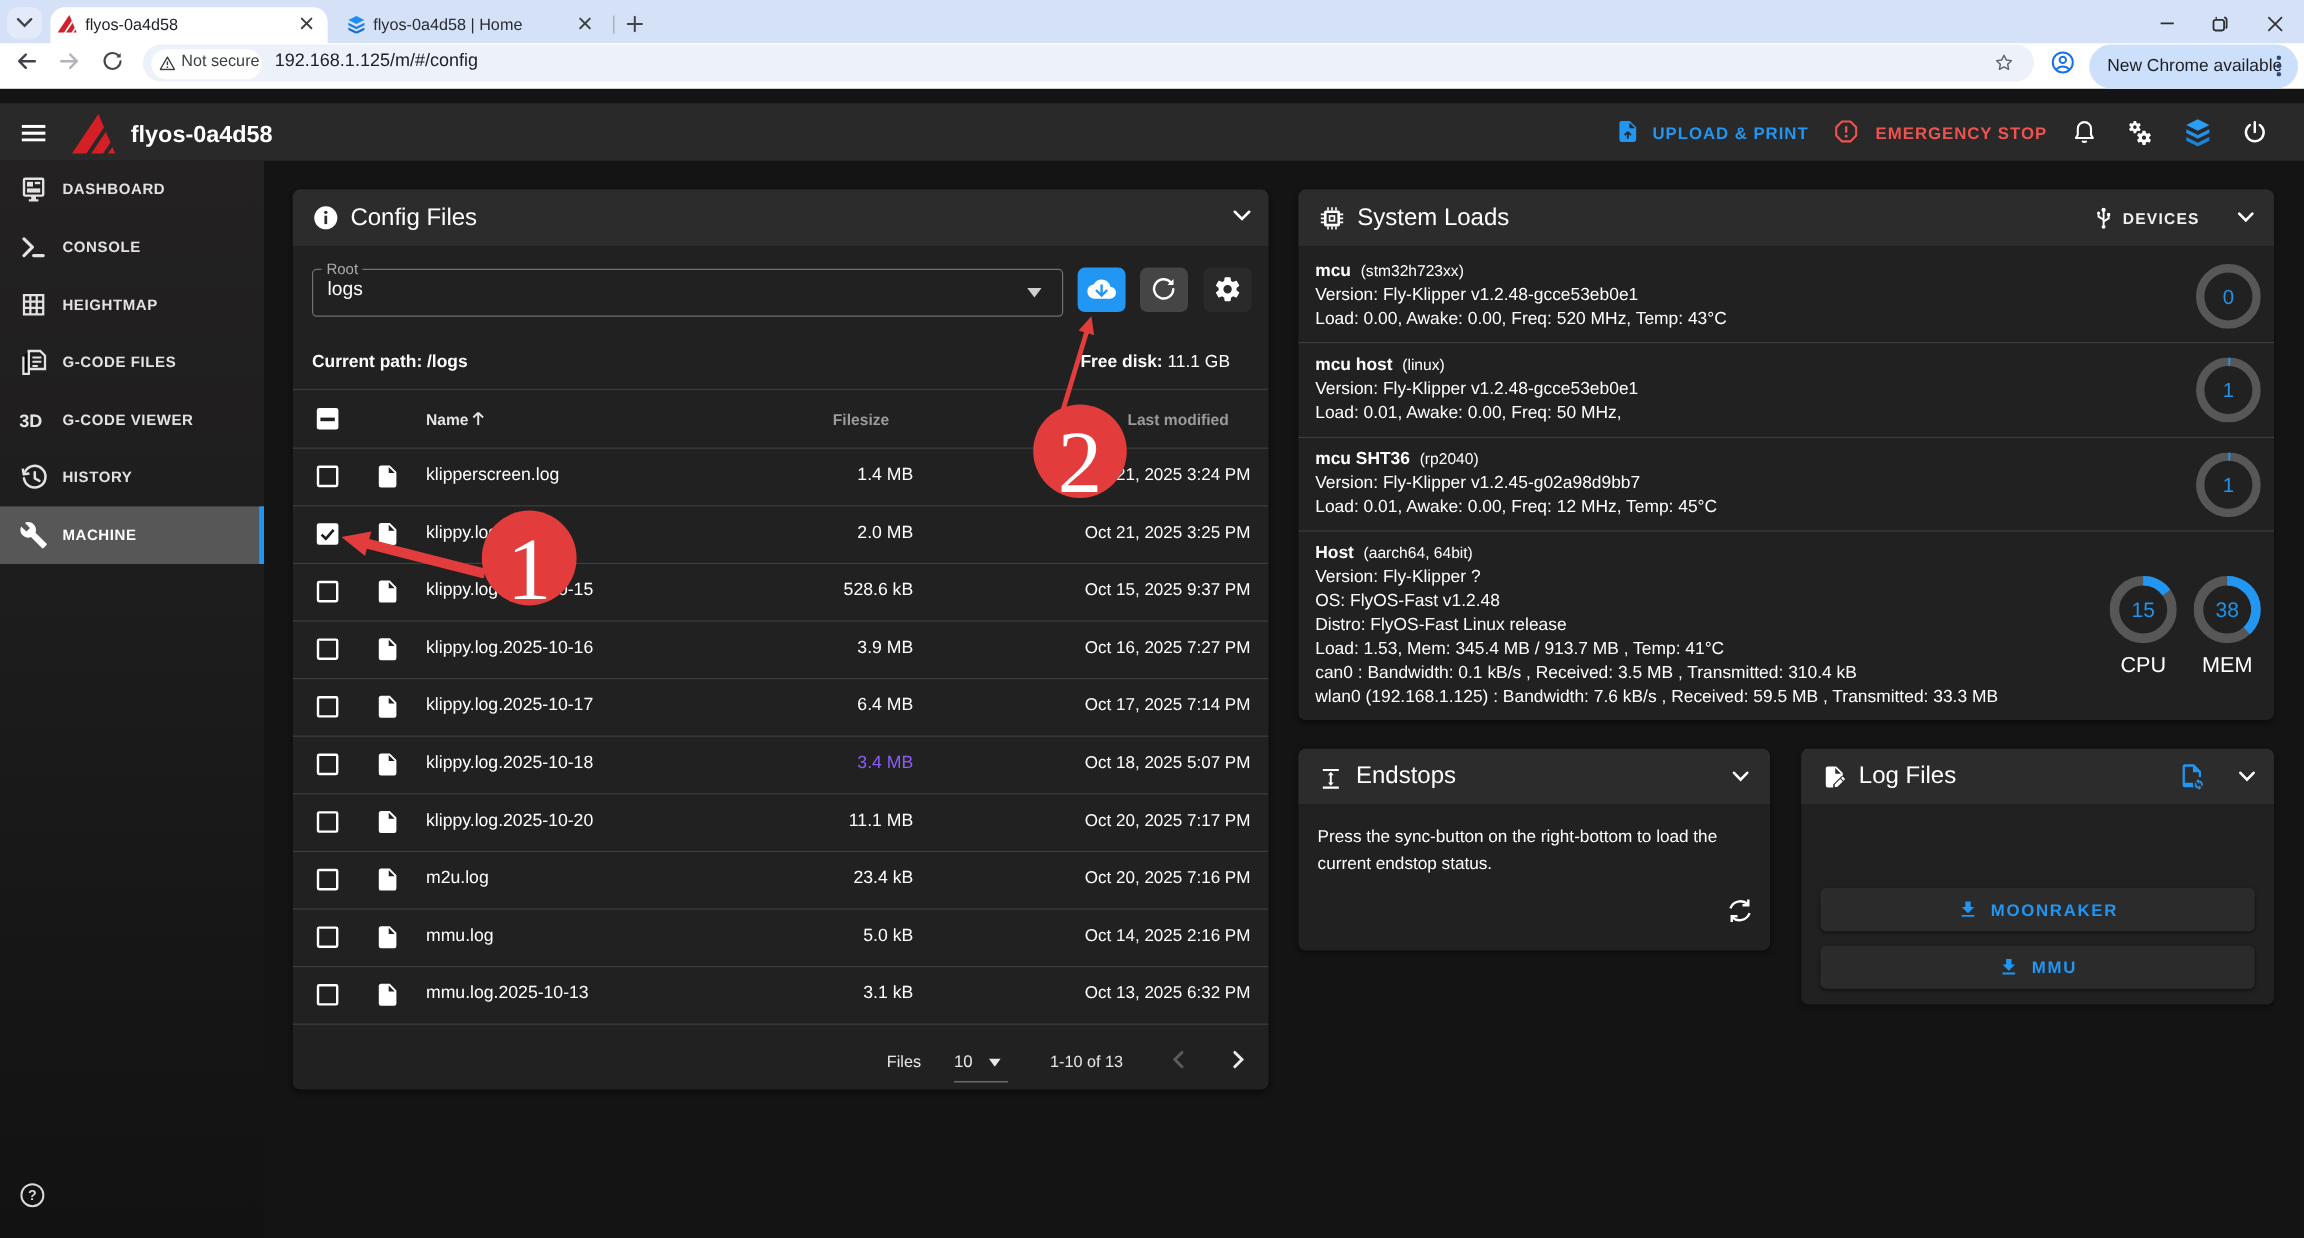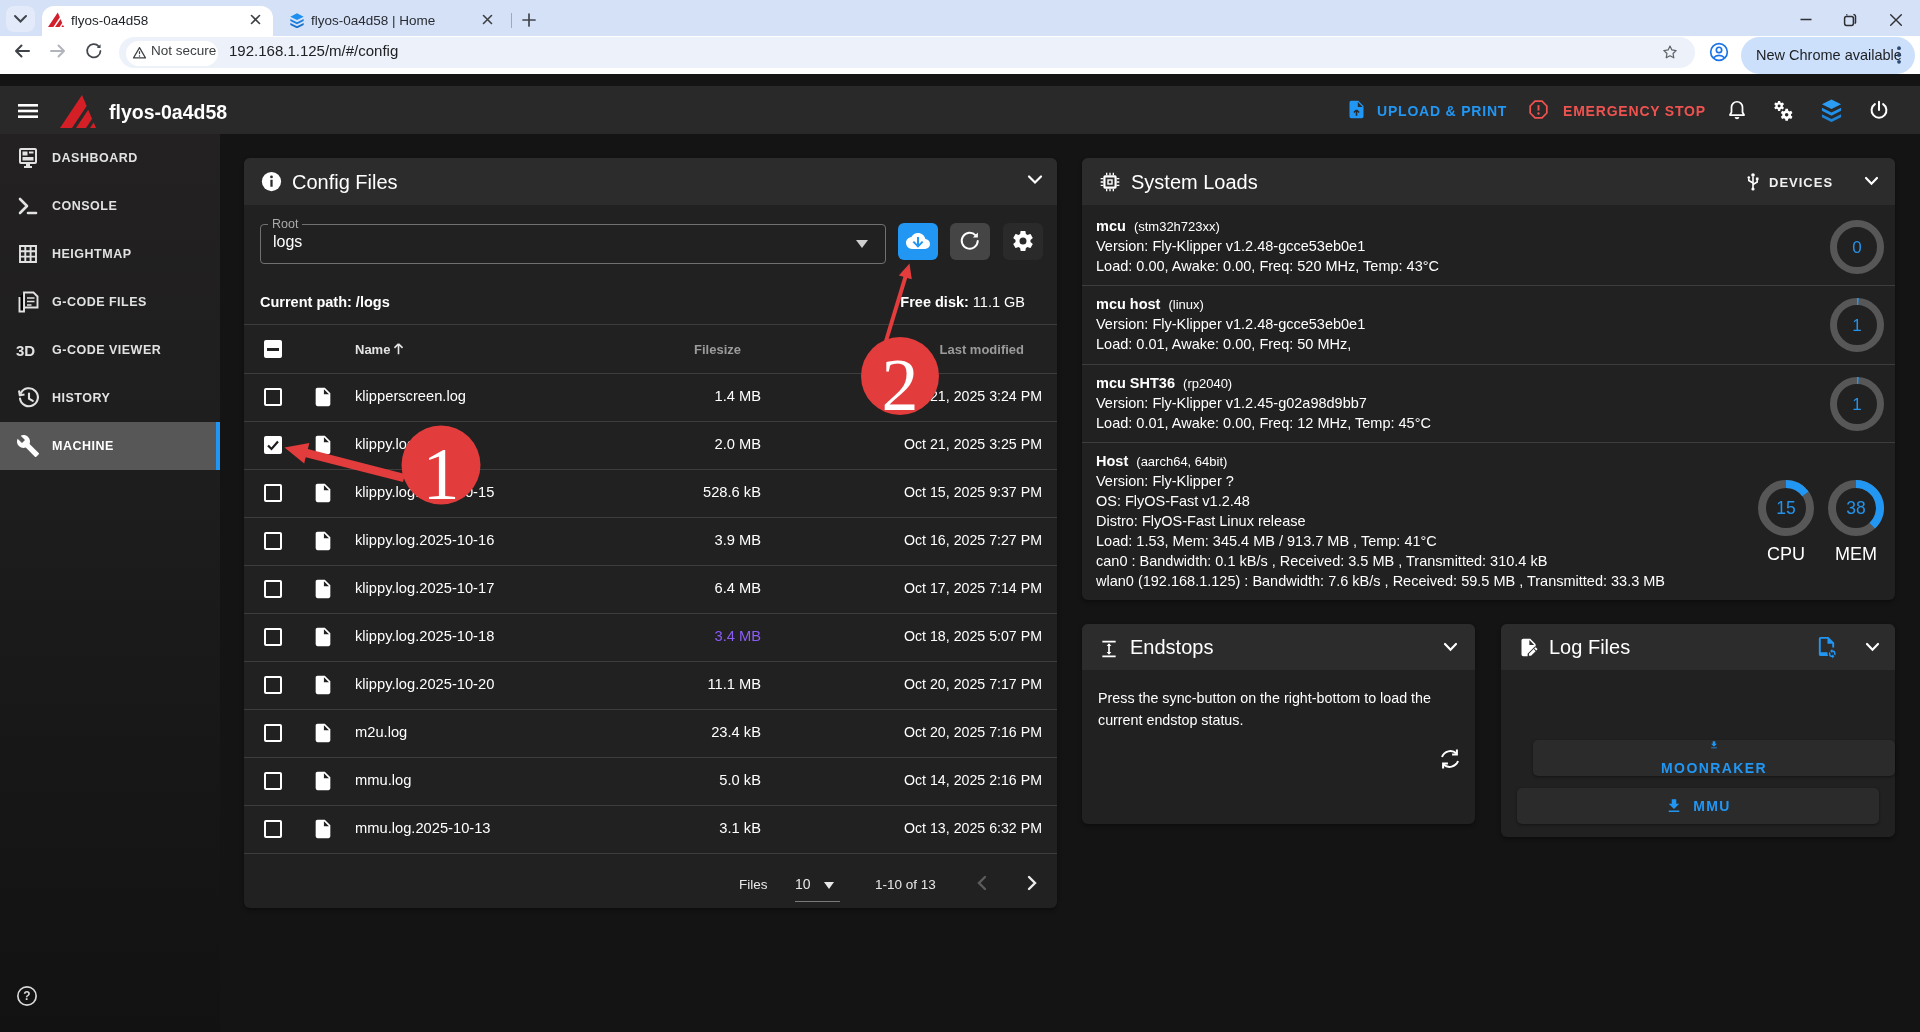--- a/index.html
+++ b/index.html
@@ -438,21 +438,21 @@
     <text x="28" y="34" text-anchor="middle" font-size="17.5" fill="#2492e8" font-family="Liberation Sans">15</text>
   </svg>
   <svg class="abs" style="left:746px; top:322px;" width="56" height="56" viewBox="0 0 56 56">
     <circle cx="28" cy="28" r="24" fill="none" stroke="#575757" stroke-width="8"></circle>
     <path d="M28 4 A24 24 0 0 1 44.3 45.6" fill="none" stroke="#2196f3" stroke-width="8"></path>
     <text x="28" y="34" text-anchor="middle" font-size="17.5" fill="#2492e8" font-family="Liberation Sans">38</text>
   </svg>
   <div class="abs" style="left:676px; top:386px; width:56px; text-align:center; font-size:18px; font-weight:500; color:#fff;">CPU</div>
   <div class="abs" style="left:746px; top:386px; width:56px; text-align:center; font-size:18px; font-weight:500; color:#fff;">MEM</div>
 </div>
-<div class="card" id="card-endstops" style="left:1082px; top:624px; width:393px; height:200px;">
+<div class="card" id="card-endstops" style="left:1082px; top:624px; width:393px; height:168px;">
   <div class="card-h" style="height:46px;">
     <svg class="abs" style="left:17px; top:15px;" width="20" height="20" viewBox="0 0 24 24">
       <path d="M4 3.2 H20 M4 20.8 H20" stroke="#fff" stroke-width="2.2"></path>
       <path d="M12 6 V18" stroke="#fff" stroke-width="2"></path>
       <path d="M12 5 L9.2 8.4 H14.8 Z" fill="#fff"></path>
       <path d="M12 19 L9.2 15.6 H14.8 Z" fill="#fff"></path>
     </svg>
     <div class="card-title" style="left:48px;">Endstops</div>
     <svg class="abs" style="left:361px; top:18px;" width="15" height="11" viewBox="0 0 15 11">
       <path d="M2 2 L7.5 7.7 L13 2" fill="none" stroke="#fff" stroke-width="2.2" stroke-linecap="round"></path>
@@ -473,21 +473,21 @@
       <path fill="#fff" d="M21.9,13.4 L20.6,12.1 C20.3,11.8 19.8,11.8 19.5,12.1 L18.5,13.1 L20.9,15.5 L21.9,14.5 C22.2,14.2 22.2,13.7 21.9,13.4 Z M12.5,19.1 V21.5 H14.9 L20.2,16.2 L17.8,13.8 Z"></path>
     </svg>
     <div class="card-title" style="left:48px;">Log Files</div>
     <svg class="abs" style="left:314px; top:11px;" width="23" height="24" viewBox="0 0 24 25">
       <path fill="#2196f3" d="M6,2C4.89,2 4,2.9 4,4V20C4,21.11 4.89,22 6,22H13.81C13.28,21.09 13,20.05 13,19C13,18.67 13.03,18.33 13.08,18H6V4H13V9H18V13.08C18.33,13.03 18.67,13 19,13C19.34,13 19.67,13.03 20,13.08V8L14,2M18,14.5V16A3.5,3.5 0 0,1 21.5,19.5C21.5,20.15 21.32,20.76 21,21.29L19.91,20.2C19.97,19.98 20,19.76 20,19.5A2,2 0 0,0 18,17.5V19L15.75,16.75L18,14.5M18,24.5V23A3.5,3.5 0 0,1 14.5,19.5C14.5,18.85 14.68,18.24 15,17.71L16.09,18.8C16.03,19.02 16,19.24 16,19.5A2,2 0 0,0 18,21.5V20L20.25,22.25L18,24.5Z"></path>
     </svg>
     <svg class="abs" style="left:364px; top:18px;" width="15" height="11" viewBox="0 0 15 11">
       <path d="M2 2 L7.5 7.7 L13 2" fill="none" stroke="#fff" stroke-width="2.2" stroke-linecap="round"></path>
     </svg>
   </div>
-  <div class="logbtn abs" style="left:32px; top:116px;flex-direction:column;">
+  <div class="logbtn abs" style="left:16px; top:116px;">
       <svg width="18" height="18" viewBox="0 0 24 24">
         <path fill="#2196f3" d="M5 20 H19 V18 H5 Z M19 9 H15 V3 H9 V9 H5 L12 16 Z"></path>
       </svg>
       <span>MOONRAKER</span>
     </div>
   <div class="logbtn abs" style="left:16px; top:164px;">
       <svg width="18" height="18" viewBox="0 0 24 24">
         <path fill="#2196f3" d="M5 20 H19 V18 H5 Z M19 9 H15 V3 H9 V9 H5 L12 16 Z"></path>
       </svg>
       <span>MMU</span>

